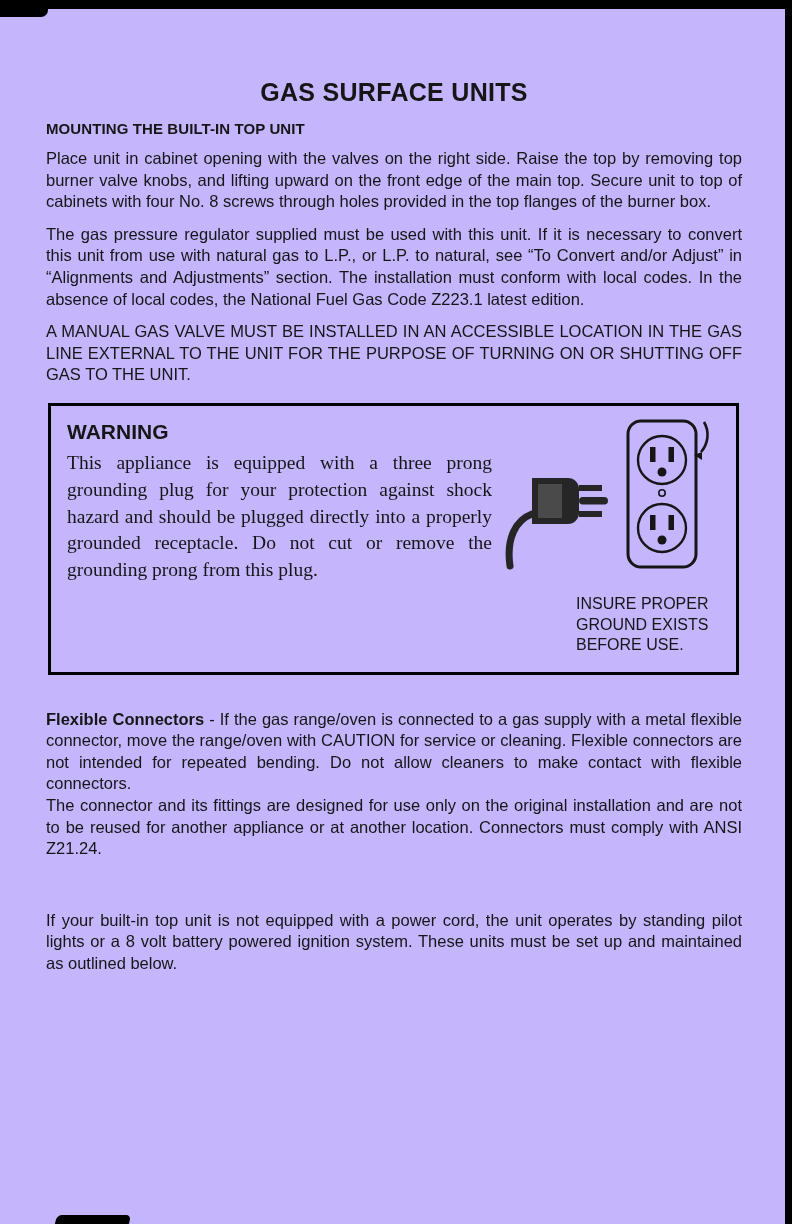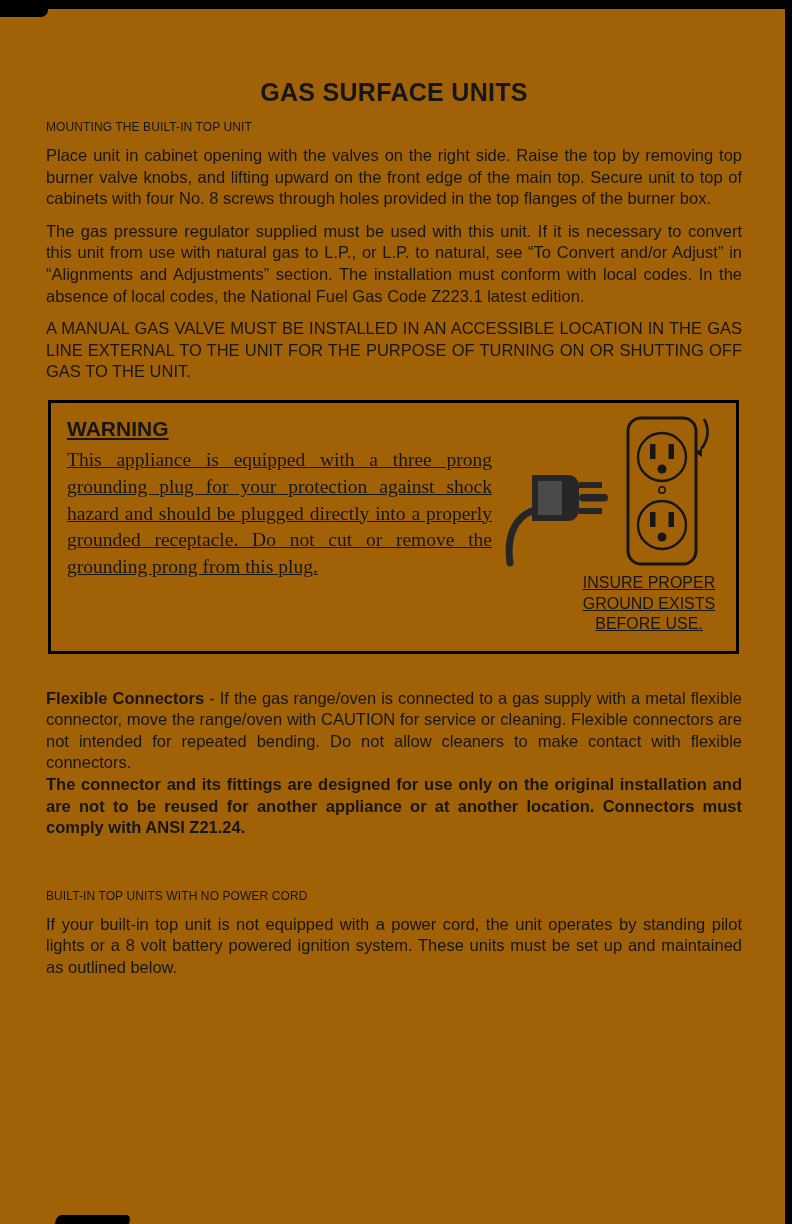--- a/index.html
+++ b/index.html
@@ -2,21 +2,21 @@
 <html><head>
 <meta charset="utf-8">
 <style>
   * { box-sizing: border-box; }
   html, body { margin: 0; padding: 0; background: #9a9a9a; }
   .page {
     position: relative;
     width: 792px;
     height: 1224px;
     margin: 0 auto;
-    background: #a16207;
+    background: #c4b5fd;
     color: #161616;
     font-family: "Liberation Sans", sans-serif;
     overflow: hidden;
   }
   
   .scan-bar-top { position: absolute; top: 0; left: 0; width: 100%; height: 9px; background: #000; }
   .scan-bar-top-blot { position: absolute; top: 9px; left: 0; width: 48px; height: 8px; background: #000; border-radius: 0 0 7px 0; }
   .scan-bar-right { position: absolute; top: 0; right: 0; width: 7px; height: 100%; background: #000; }
   .scan-mark-bottom { position: absolute; left: 56px; bottom: 0; width: 74px; height: 9px; background: #000; border-radius: 5px 5px 0 0; transform: skewX(-14deg); }
 
@@ -24,38 +24,37 @@
 
   .title {
     margin: 0 0 13px 0;
     text-align: center;
     font-size: 25px;
     font-weight: 700;
     letter-spacing: .3px;
   }
   .h1 {
     margin: 0 0 11px 0;
-    font-size: 12px;
-    font-weight: 400;
+    font-size: 15px;
+    font-weight: 700;
     letter-spacing: .1px;
   }
   p.body {
     margin: 0 0 11px 0;
     font-size: 16.5px;
     line-height: 1.31;
     text-align: justify;
   }
-  p.bold { font-weight: 700; }
+  p.bold { font-weight: 400; }
 
   .warning-box {
     display: flex;
     margin: 17px 3px 0 2px;
     border: 3px solid #000;
     padding: 12px 14px 16px 16px;
-    text-decoration: underline;
   }
   .warn-left { flex: 1 1 auto; padding-right: 6px; }
   .warn-right { flex: 0 0 224px; }
   .warn-label {
     margin: 2px 0 6px 0;
     font-size: 21px;
     font-weight: 700;
   }
   .warn-heading {
     margin: 0 0 8px 0;
@@ -66,25 +65,24 @@
     line-height: 1.22;
   }
   .warn-body {
     margin: 0;
     font-family: "Liberation Serif", serif;
     font-size: 19.5px;
     line-height: 1.37;
     text-align: justify;
   }
   .caption {
-    margin: 2px 0 0 78px;
+    margin: 20px 0 0 78px;
     font-size: 16px;
     line-height: 1.28;
     white-space: pre-line;
-    text-align: center;
   }
 
   .flex-section { margin-top: 34px; }
   .flex-section p.body { margin-bottom: 0; }
   .section2 { margin-top: 50px; }
 </style>
 </head>
 <body>
 
 <div class="page">
@@ -142,18 +140,17 @@
 BEFORE USE.</div>
       </div>
     </div>
 
     <section class="flex-section">
       <p class="body"><strong>Flexible Connectors</strong><span> - If the gas range/oven is connected to a gas supply with a metal flexible connector, move the range/oven with CAUTION for service or cleaning. Flexible connectors are not intended for repeated bending. Do not allow cleaners to make contact with flexible connectors.</span></p>
       <p class="body bold">The connector and its fittings are designed for use only on the original installation and are not to be reused for another appliance or at another location. Connectors must comply with ANSI Z21.24.</p>
     </section>
 
     <section class="section2">
-      <h2 class="h1">BUILT-IN TOP UNITS WITH NO POWER CORD</h2>
       <p class="body">If your built-in top unit is not equipped with a power cord, the unit operates by standing pilot lights or a 8 volt battery powered ignition system. These units must be set up and maintained as outlined below.</p>
     </section>
 
   </div>
 </div>
 
 </body></html>

